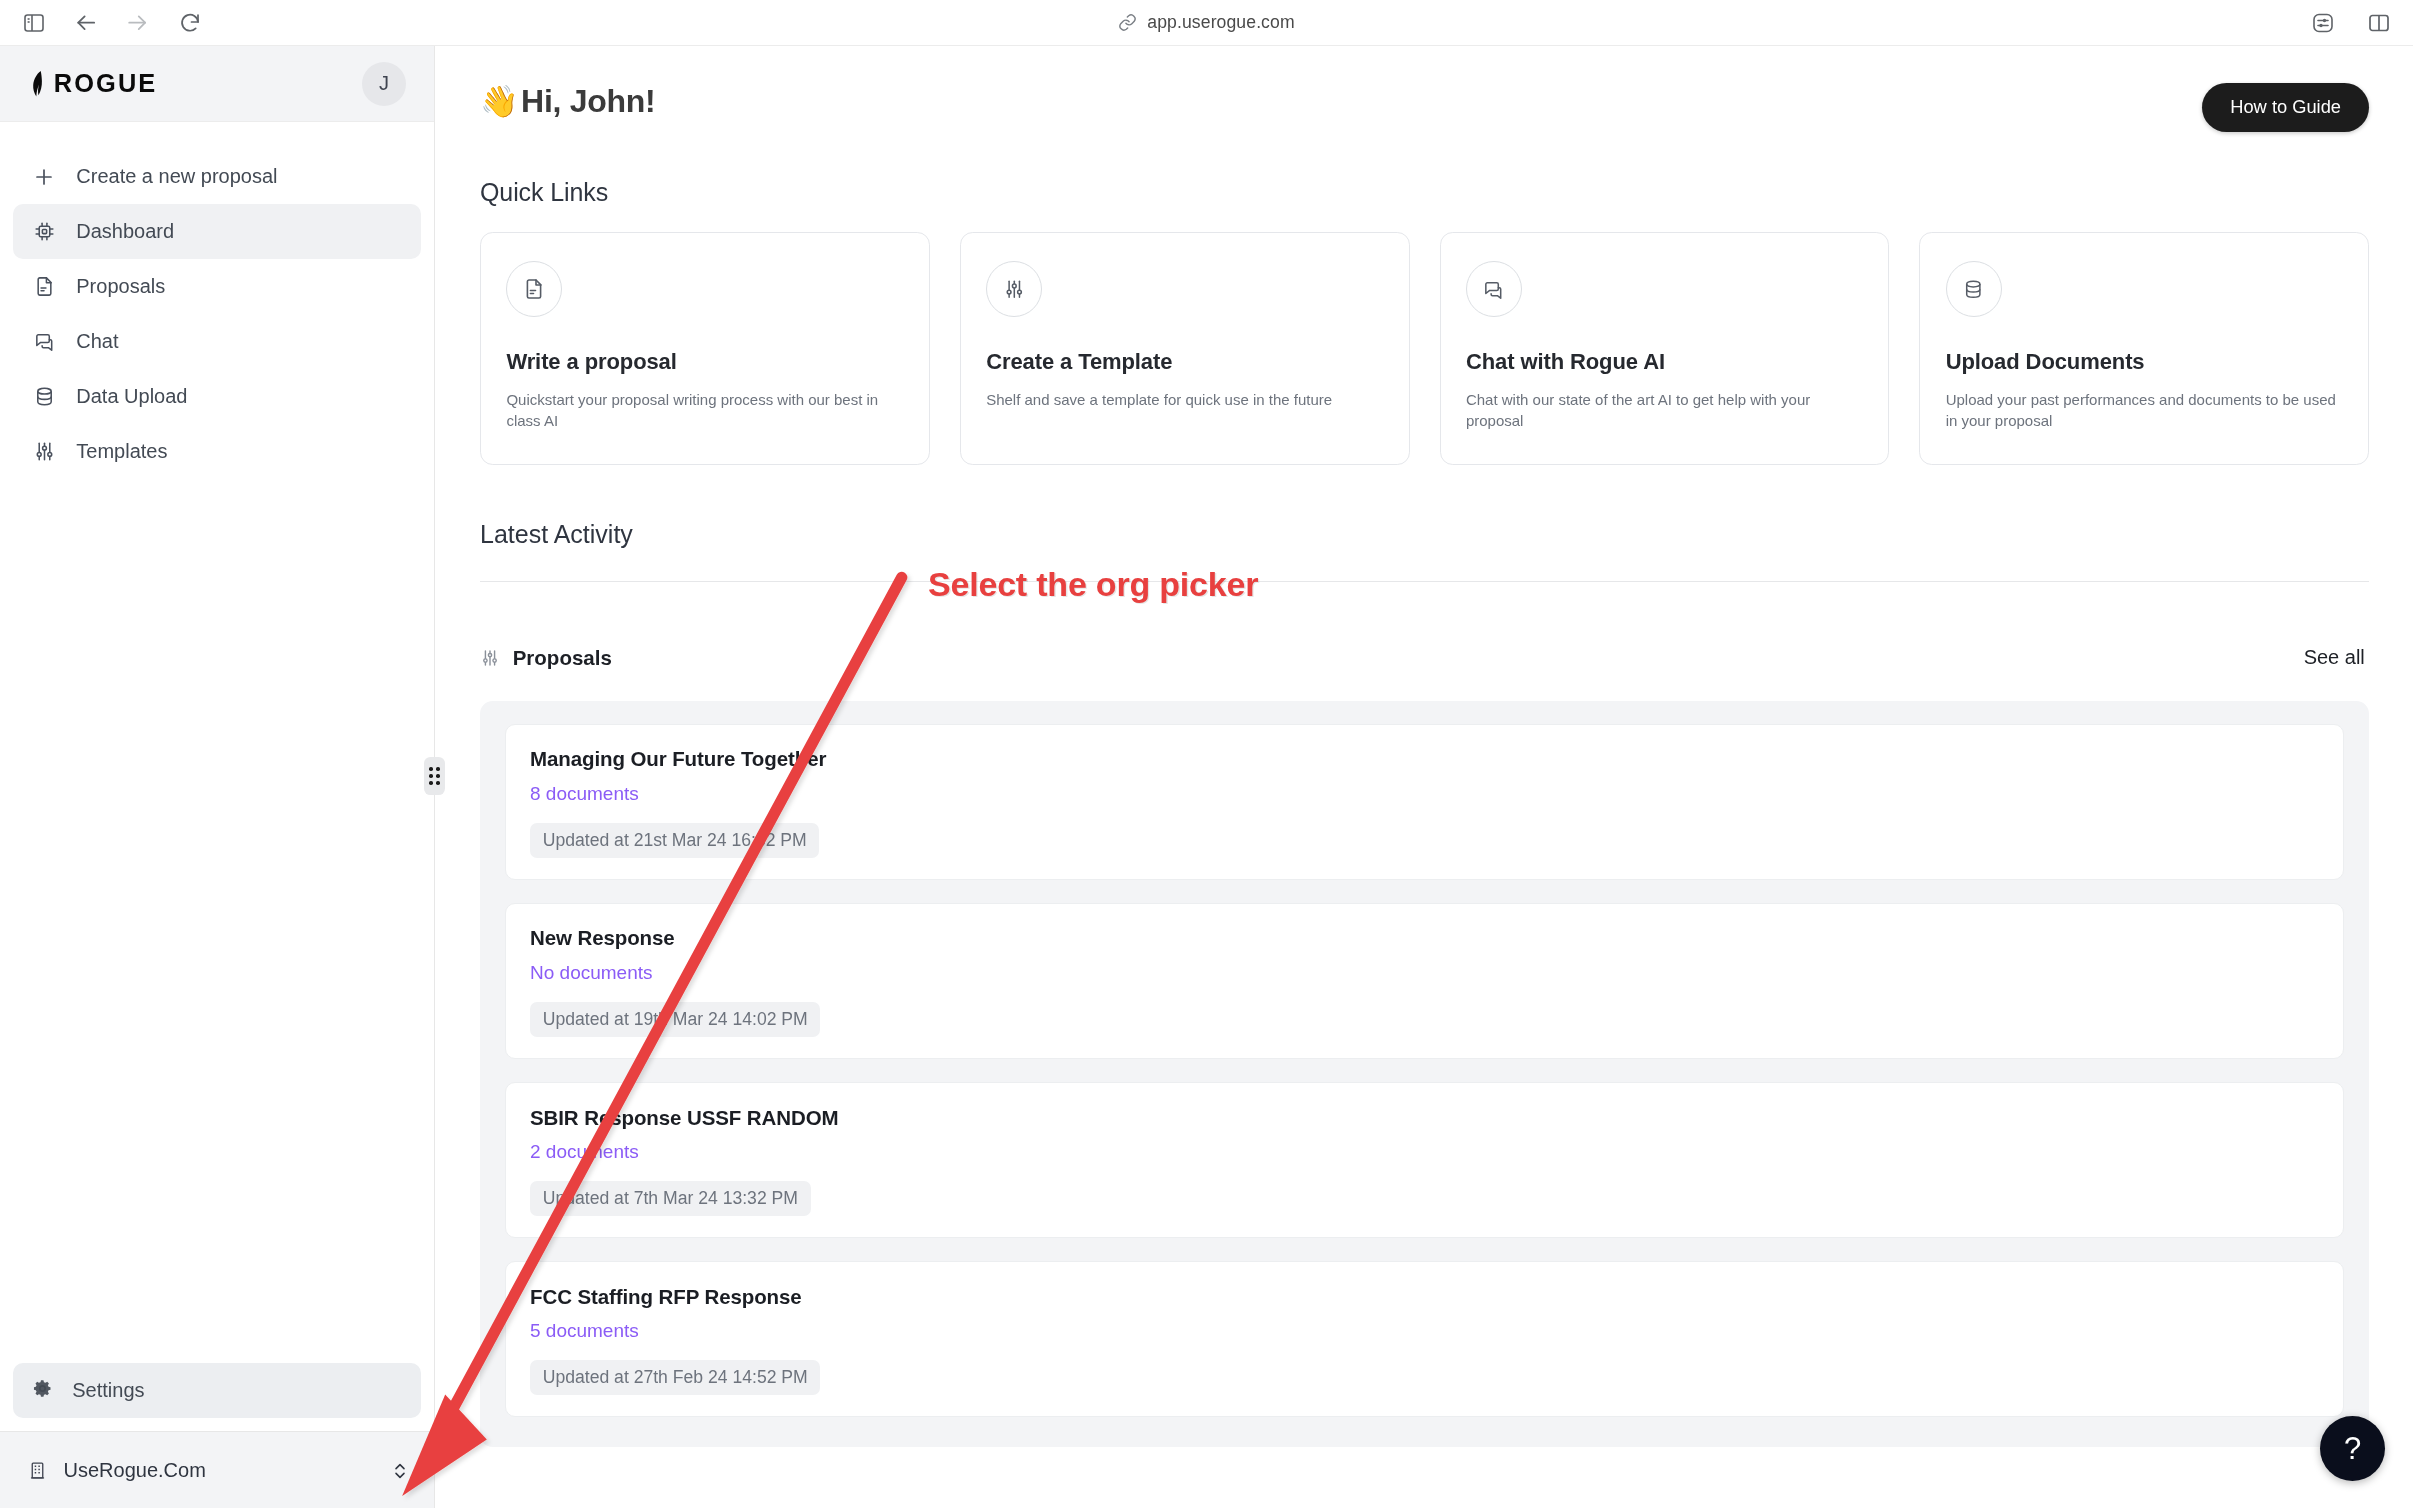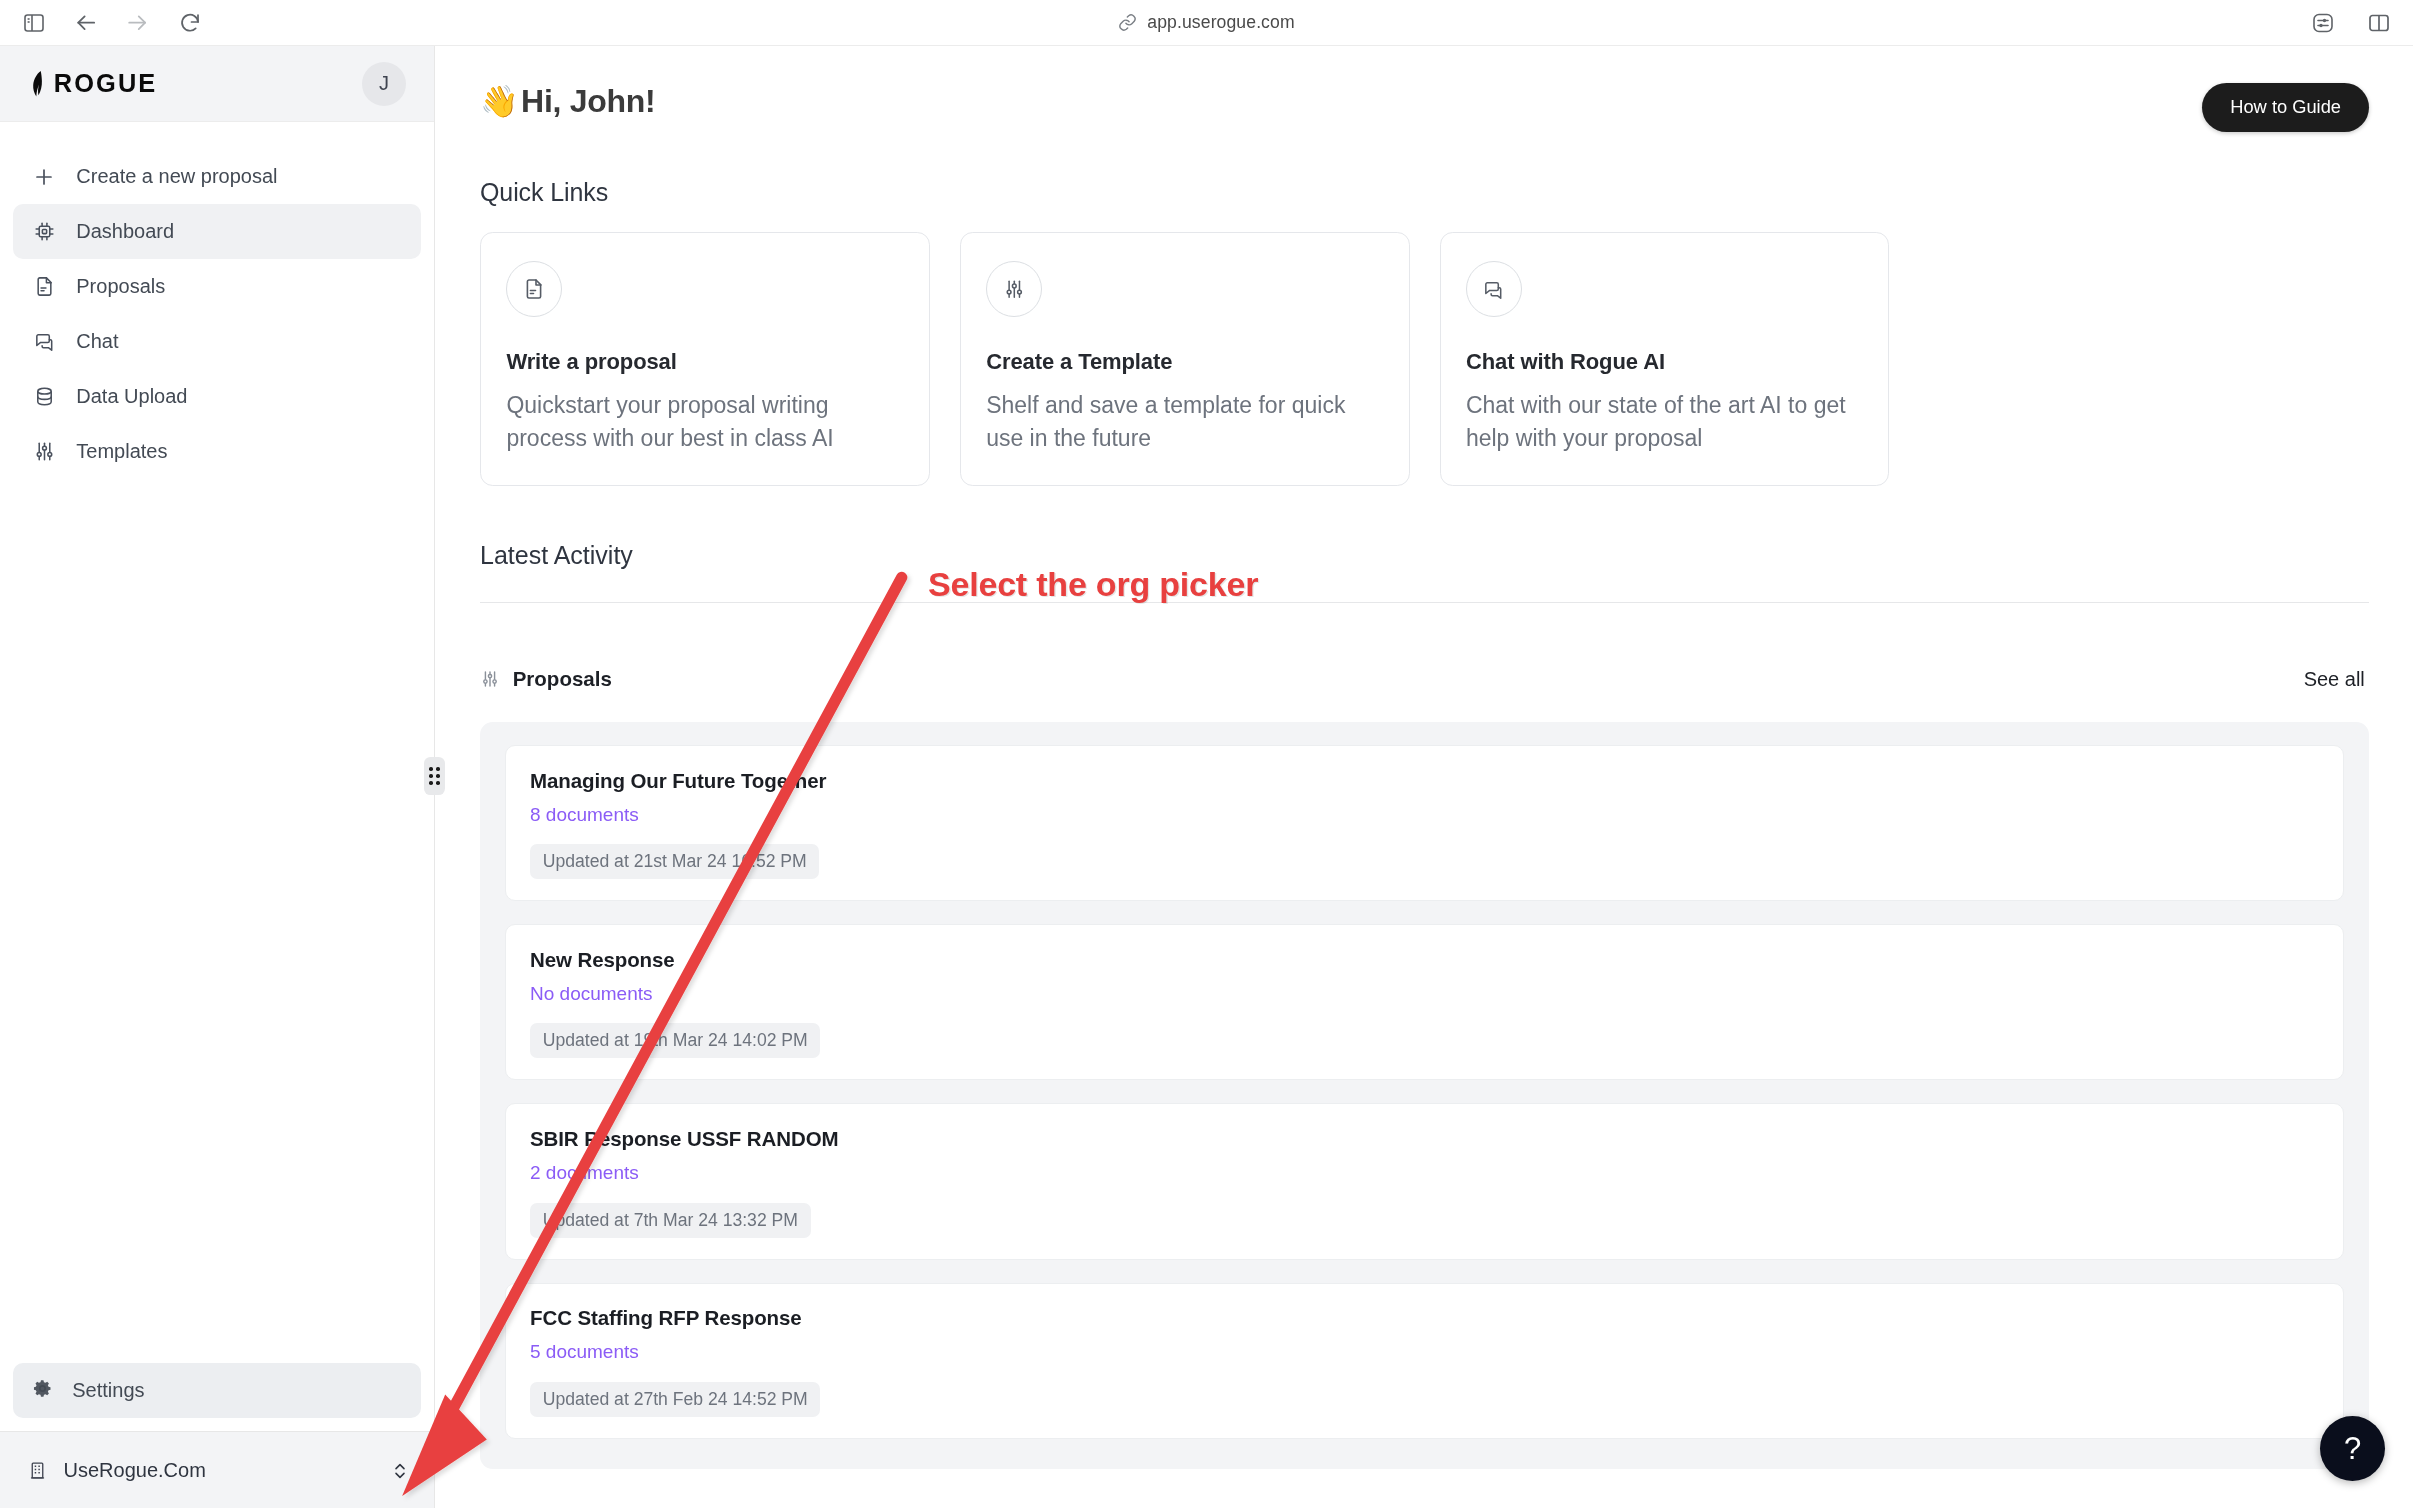--- a/index.html
+++ b/index.html
@@ -150,21 +150,21 @@
     width: 56px; height: 56px; border-radius: 50%;
     border: 0.7px solid #dcdfe3;
     display: flex; align-items: center; justify-content: center;
     color: #565c66;
   }
   .q-title {
     font-size: 22px; font-weight: 700; color: #26292f;
     margin-top: 32px; letter-spacing: -0.1px;
   }
   .q-desc {
-    font-size: 23px; line-height: 1.42; color: #6d737d;
+    font-size: 15px; line-height: 1.42; color: #6d737d;
     margin-top: 14px;
   }
 
   .activity-title {
     font-size: 25px; color: #2f3540; margin-top: 55px;
   }
   .divider {
     height: 0.7px; background: #e6e7e9; margin-top: 32px;
   }
 
@@ -472,20 +472,31 @@
       <div class="q-ico-wrap">
         <svg width="23" height="23" viewBox="0 0 24 24" fill="none" stroke="currentColor" stroke-width="1.6" stroke-linecap="round" stroke-linejoin="round">
           <path d="M4 6.5A1.5 1.5 0 0 1 5.5 5h10A1.5 1.5 0 0 1 17 6.5v5A1.5 1.5 0 0 1 15.5 13H8l-4 3.2z"></path>
           <path d="M9.5 16.5v.5A1.5 1.5 0 0 0 11 18.5h5l3.5 2.6V11.6a1.5 1.5 0 0 0-1.5-1.5h-1"></path>
         </svg>
       </div>
       <div class="q-title">Chat with Rogue AI</div>
       <div class="q-desc">Chat with our state of the art AI to get help with your proposal</div>
     </div>
 
+    <div class="q-card">
+      <div class="q-ico-wrap">
+        <svg width="22.6" height="22.6" viewBox="0 0 24 24" fill="none" stroke="currentColor" stroke-width="1.6">
+          <ellipse cx="12" cy="6.5" rx="7" ry="3"></ellipse>
+          <path d="M5 6.5v11c0 1.7 3.1 3 7 3s7-1.3 7-3v-11"></path>
+          <path d="M5 12c0 1.7 3.1 3 7 3s7-1.3 7-3"></path>
+        </svg>
+      </div>
+      <div class="q-title">Upload Documents</div>
+      <div class="q-desc">Upload your past performances and documents to be used in your proposal</div>
+    </div>
   </div>
 
   <div class="activity-title">Latest Activity</div>
   <div class="divider"></div>
 
   <div style="margin-top:64px;">
     <div class="panel-head" style="margin-top:0;">
       <div class="panel-head-left">
         <span style="display:flex;color:#8a9099;">
           <svg width="20" height="20" viewBox="0 0 24 24" fill="none" stroke="currentColor" stroke-width="1.7" stroke-linecap="round">

